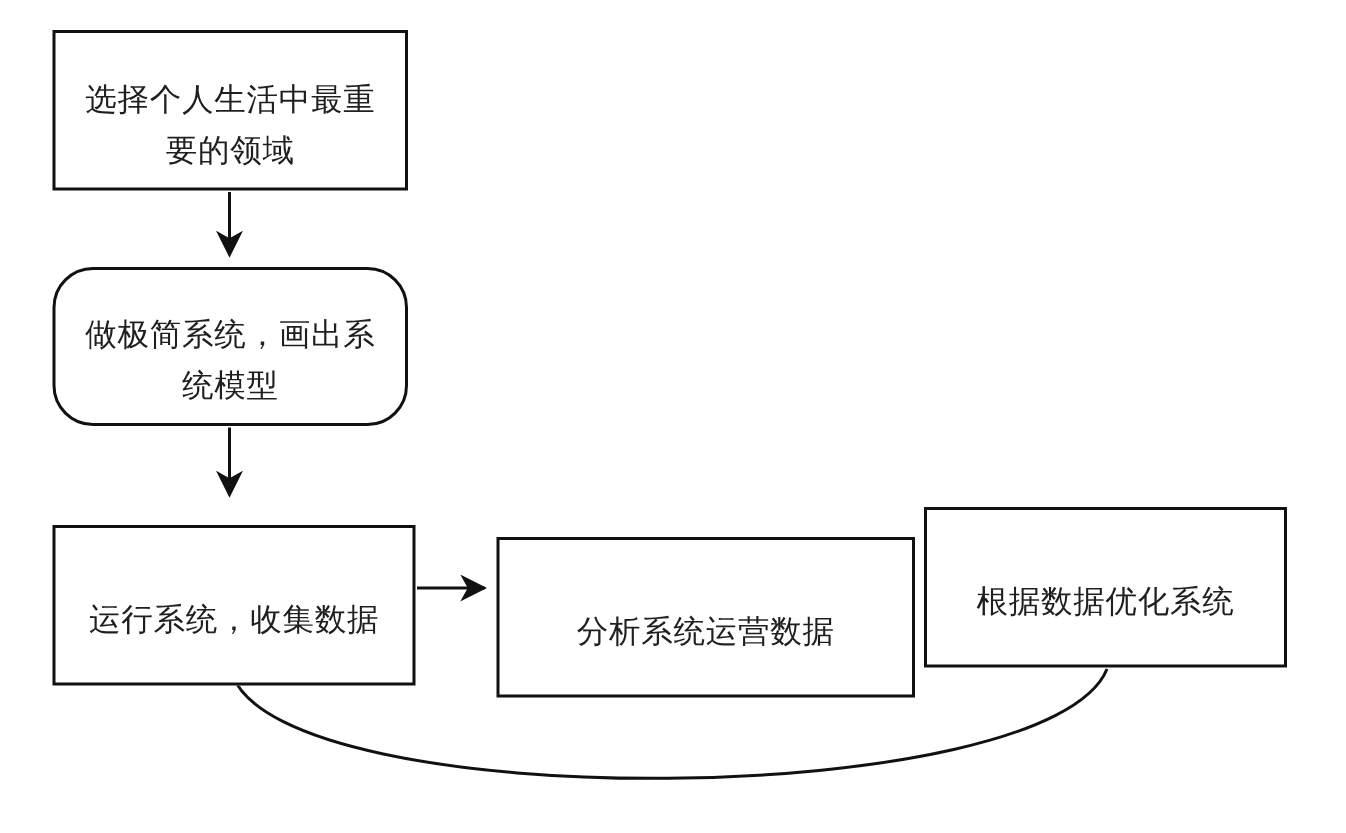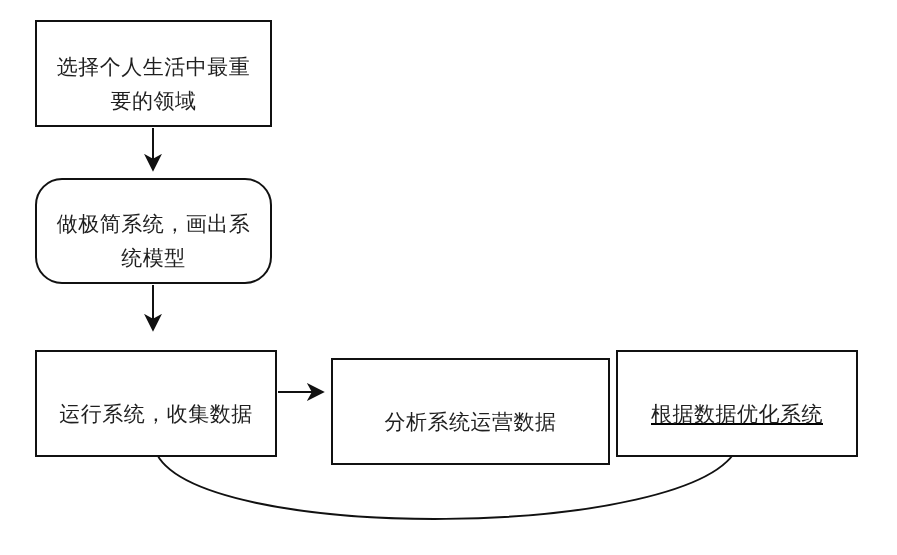--- a/index.html
+++ b/index.html
@@ -38,21 +38,21 @@
     font-size: 21px;
     line-height: 34px;
     color: #1f1f1f;
     letter-spacing: 0.5px;
     margin-top: 20px;
   }
   #node-choose   { left: 35px;  top: 20px;  width: 237px; height: 107px; }
   #node-build    { left: 35px;  top: 178px; width: 237px; height: 106px; border-radius: 27px; }
   #node-run      { left: 35px;  top: 350px; width: 242px; height: 107px; }
   #node-analyze  { left: 331px; top: 358px; width: 279px; height: 107px; }
-  #node-optimize { left: 616px; top: 350px; width: 242px; height: 107px; text-decoration: underline; }
+  #node-optimize { left: 616px; top: 338px; width: 242px; height: 107px; }
 </style>
 </head>
 <body>
 
 <div id="canvas">
 
   <svg id="edges" viewBox="0 0 897 555" xmlns="http://www.w3.org/2000/svg">
     <defs>
       <marker id="arrowhead" viewBox="0 0 10 10" refX="9" refY="5" markerWidth="9" markerHeight="9" orient="auto-start-reverse">
         <path d="M0,0 L10,5 L0,10 L2.8,5 Z" fill="#111111"></path>

